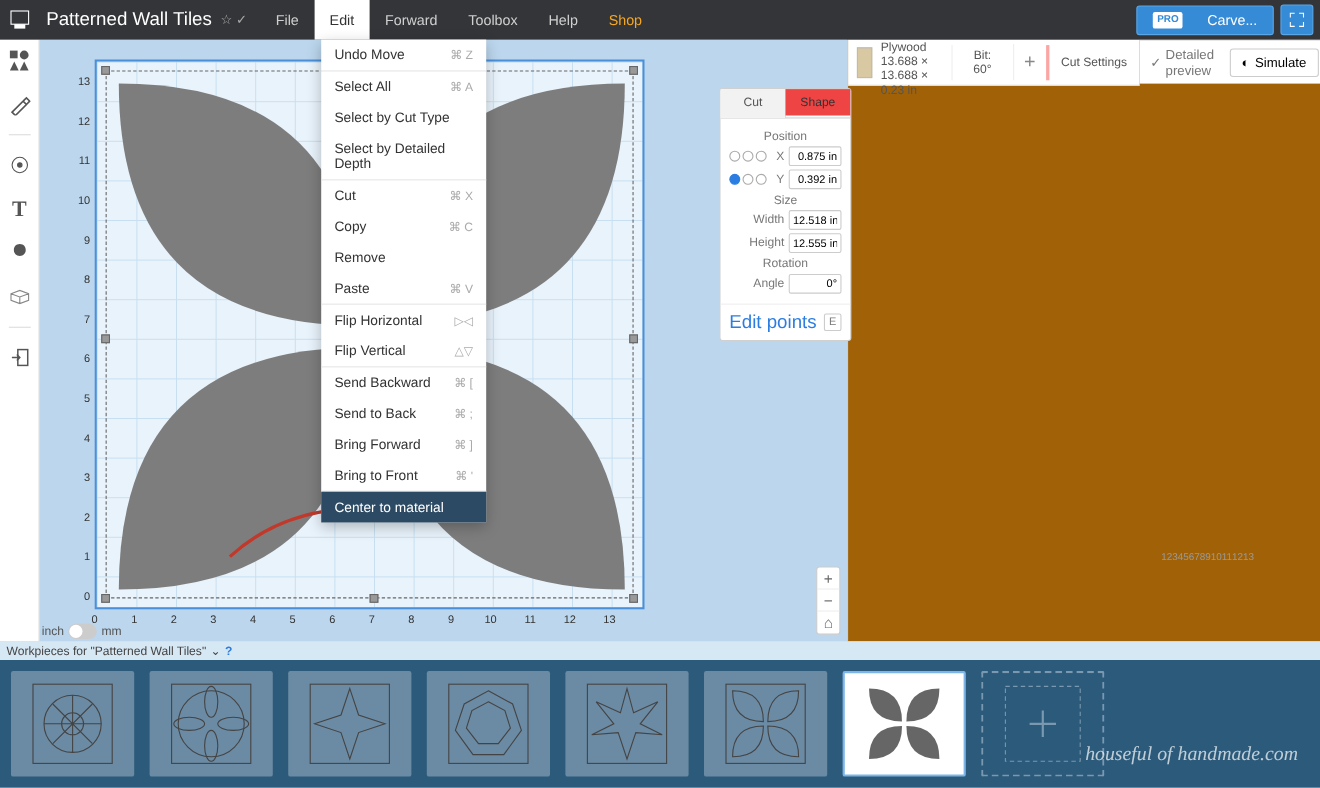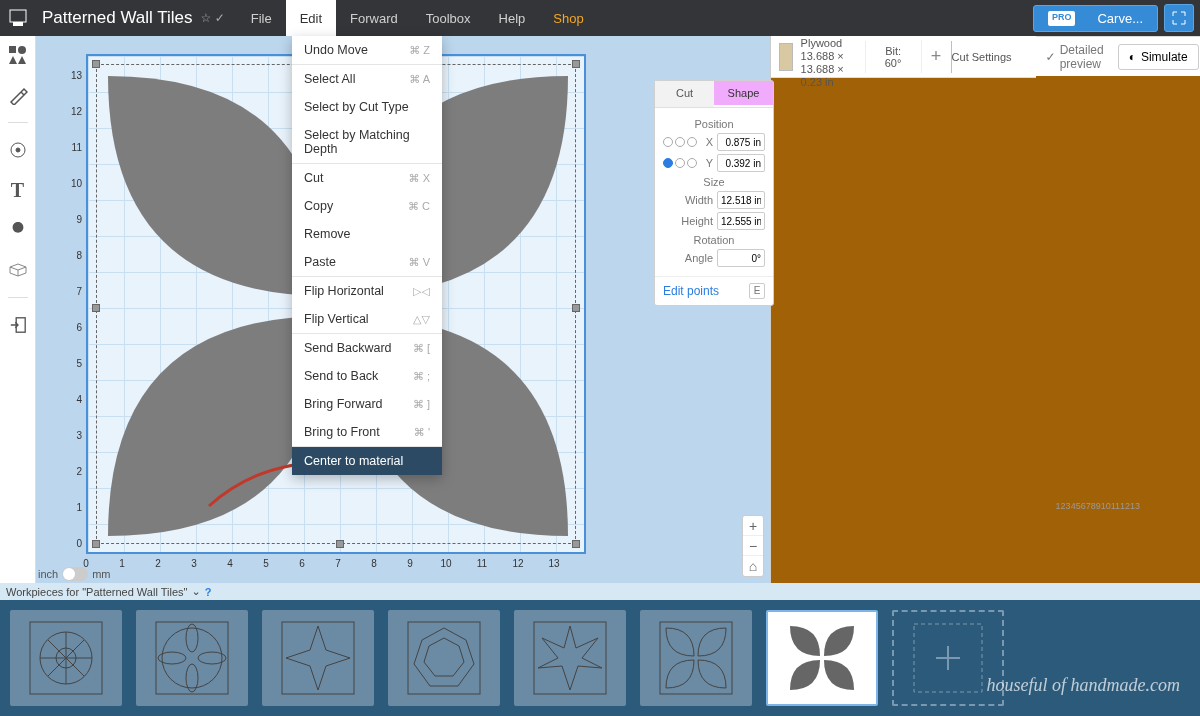--- a/index.html
+++ b/index.html
@@ -55,45 +55,45 @@
 .dropdown { position:absolute; left:292px; top:36px; width:150px; background:#fff; box-shadow:0 4px 12px rgba(0,0,0,.25); z-index:40; font-size:12.5px; color:#333;}
 .dropdown .it { padding:7px 12px; display:flex; justify-content:space-between; align-items:center; cursor:pointer; }
 .dropdown .it.hl { background:#2c4a63; color:#fff; }
 .dropdown hr{ border:none; border-top:1px solid #e5e5e5; }
 .dropdown .sc{ color:#aaa; font-size:11px; }
 
 
 .panel { position:absolute; left:618px; top:44px; width:120px; background:#fff; border:1px solid #d0d0d0; border-radius:3px; font-size:11px; color:#555; z-index:20;}
 .panel .tabs{ display:flex; border-bottom:1px solid #e0e0e0;}
 .panel .tab{ flex:1; text-align:center; padding:6px 0; cursor:pointer;}
-.panel .tab.active{ background:#f0abfc; border-bottom:2px solid #fff; font-weight:500; color:#333;}
+.panel .tab.active{ background:#ef4444; border-bottom:2px solid #fff; font-weight:500; color:#333;}
 .panel .tab.inactive{ background:#f2f2f2;}
 .panel .sect{ padding:6px 8px; text-align:center;}
 .panel .row{ display:flex; align-items:center; justify-content:flex-end; gap:4px; margin:3px 0;}
 .panel .row label{ flex:1; text-align:right; color:#777;}
 .panel .row input{ width:48px; height:18px; border:1px solid #ccc; border-radius:2px; font-size:10px; padding:0 3px; text-align:right;}
 .panel .hdr{ text-align:center; color:#777; margin:4px 0 2px;}
 .panel .radios{ display:flex; gap:2px; margin-right:4px;}
 .panel .rad{ width:10px; height:10px; border:1px solid #aaa; border-radius:50%; }
 .panel .rad.on{ background:#2b7de1; border-color:#2b7de1;}
 .panel .editpts{ display:flex; justify-content:space-between; align-items:center; padding:6px 8px; border-top:1px solid #eee;}
-.panel .editpts a{ color:#2b7de1; text-decoration:none; font-size:12px;}
+.panel .editpts a{ color:#2b7de1; text-decoration:none; font-size:17px;}
 .panel .editpts .kbd{ border:1px solid #ccc; border-radius:2px; width:16px; height:16px; font-size:10px; text-align:center; line-height:14px; color:#777;}
 
 .collapse { position:absolute; right:0; top:200px; width:16px; height:24px; background:#fff; border:1px solid #ccc; border-radius:3px 0 0 3px; text-align:center; line-height:22px; color:#888; font-size:11px; cursor:pointer;}
 
 
 .preview { width: 430px; background:#a16207; border-left:1px solid #ccc; position:relative; display:flex; flex-direction:row;}
 .preview .pbar { height:42px; background:#fff; border-bottom:1px solid #ddd; display:flex; align-items:center; font-size:11px; color:#555;}
 .preview .mat { display:flex; align-items:center; gap:8px; padding:0 8px; flex:1;}
 .preview .swatch{ width:28px; height:28px; background:#d9c9a3; border:1px solid #bbb;}
 .preview .matinfo{ line-height:1.2;}
 .preview .bit{ width:56px; text-align:center; border-left:1px solid #eee; padding:4px 0;}
 .preview .plus{ width:30px; text-align:center; border-left:1px solid #eee; font-size:18px; color:#888; padding:6px 0; cursor:pointer;}
-.preview .cutset{ width:85px; border-left:1px solid #fca5a5; padding:10px 0; cursor:pointer;}
+.preview .cutset{ width:85px; text-align:center; border-left:3px solid #fca5a5; padding:10px 0; cursor:pointer;}
 .preview .view3d{ flex:1; position:relative; background:linear-gradient(#f5f5f5,#e8e8e8);}
 .preview .pruler-x{ position:absolute; left:20px; right:20px; bottom:70px; height:12px; font-size:9px; color:#999; display:flex; justify-content:space-between;}
 .preview .board{ position:absolute; left:28px; top:60px; right:28px; bottom:92px; }
 .preview .pfoot{ height:40px; background:#fff; border-top:1px solid #ddd; display:flex; align-items:center; justify-content:flex-end; padding:0 10px; gap:14px; font-size:12px;}
 .preview .pfoot .chk{ color:#777; display:flex; align-items:center; gap:4px;}
 .preview .pfoot .sim{ border:1px solid #ccc; border-radius:3px; padding:5px 10px; display:flex; align-items:center; gap:5px; cursor:pointer;}
 
 
 .wkhdr { position:absolute; left:0; right:0; bottom:116px; height:17px; background:#d7e8f5; font-size:11px; color:#444; padding:1px 6px; display:flex; align-items:center; gap:4px;}
 .wkhdr .q{ color:#2b7de1; font-weight:bold;}
@@ -143,21 +143,21 @@
     </div>
   <hr>
   <div class="it">
       <span>Select All</span>
       <span class="sc">⌘ A</span>
     </div>
   <div class="it">
       <span>Select by Cut Type</span>
     </div>
   <div class="it">
-      <span>Select by Matching Depth</span>
+      <span>Select by Detailed Depth</span>
     </div>
   <hr>
   <div class="it">
       <span>Cut</span>
       <span class="sc">⌘ X</span>
     </div>
   <div class="it">
       <span>Copy</span>
       <span class="sc">⌘ C</span>
     </div>

